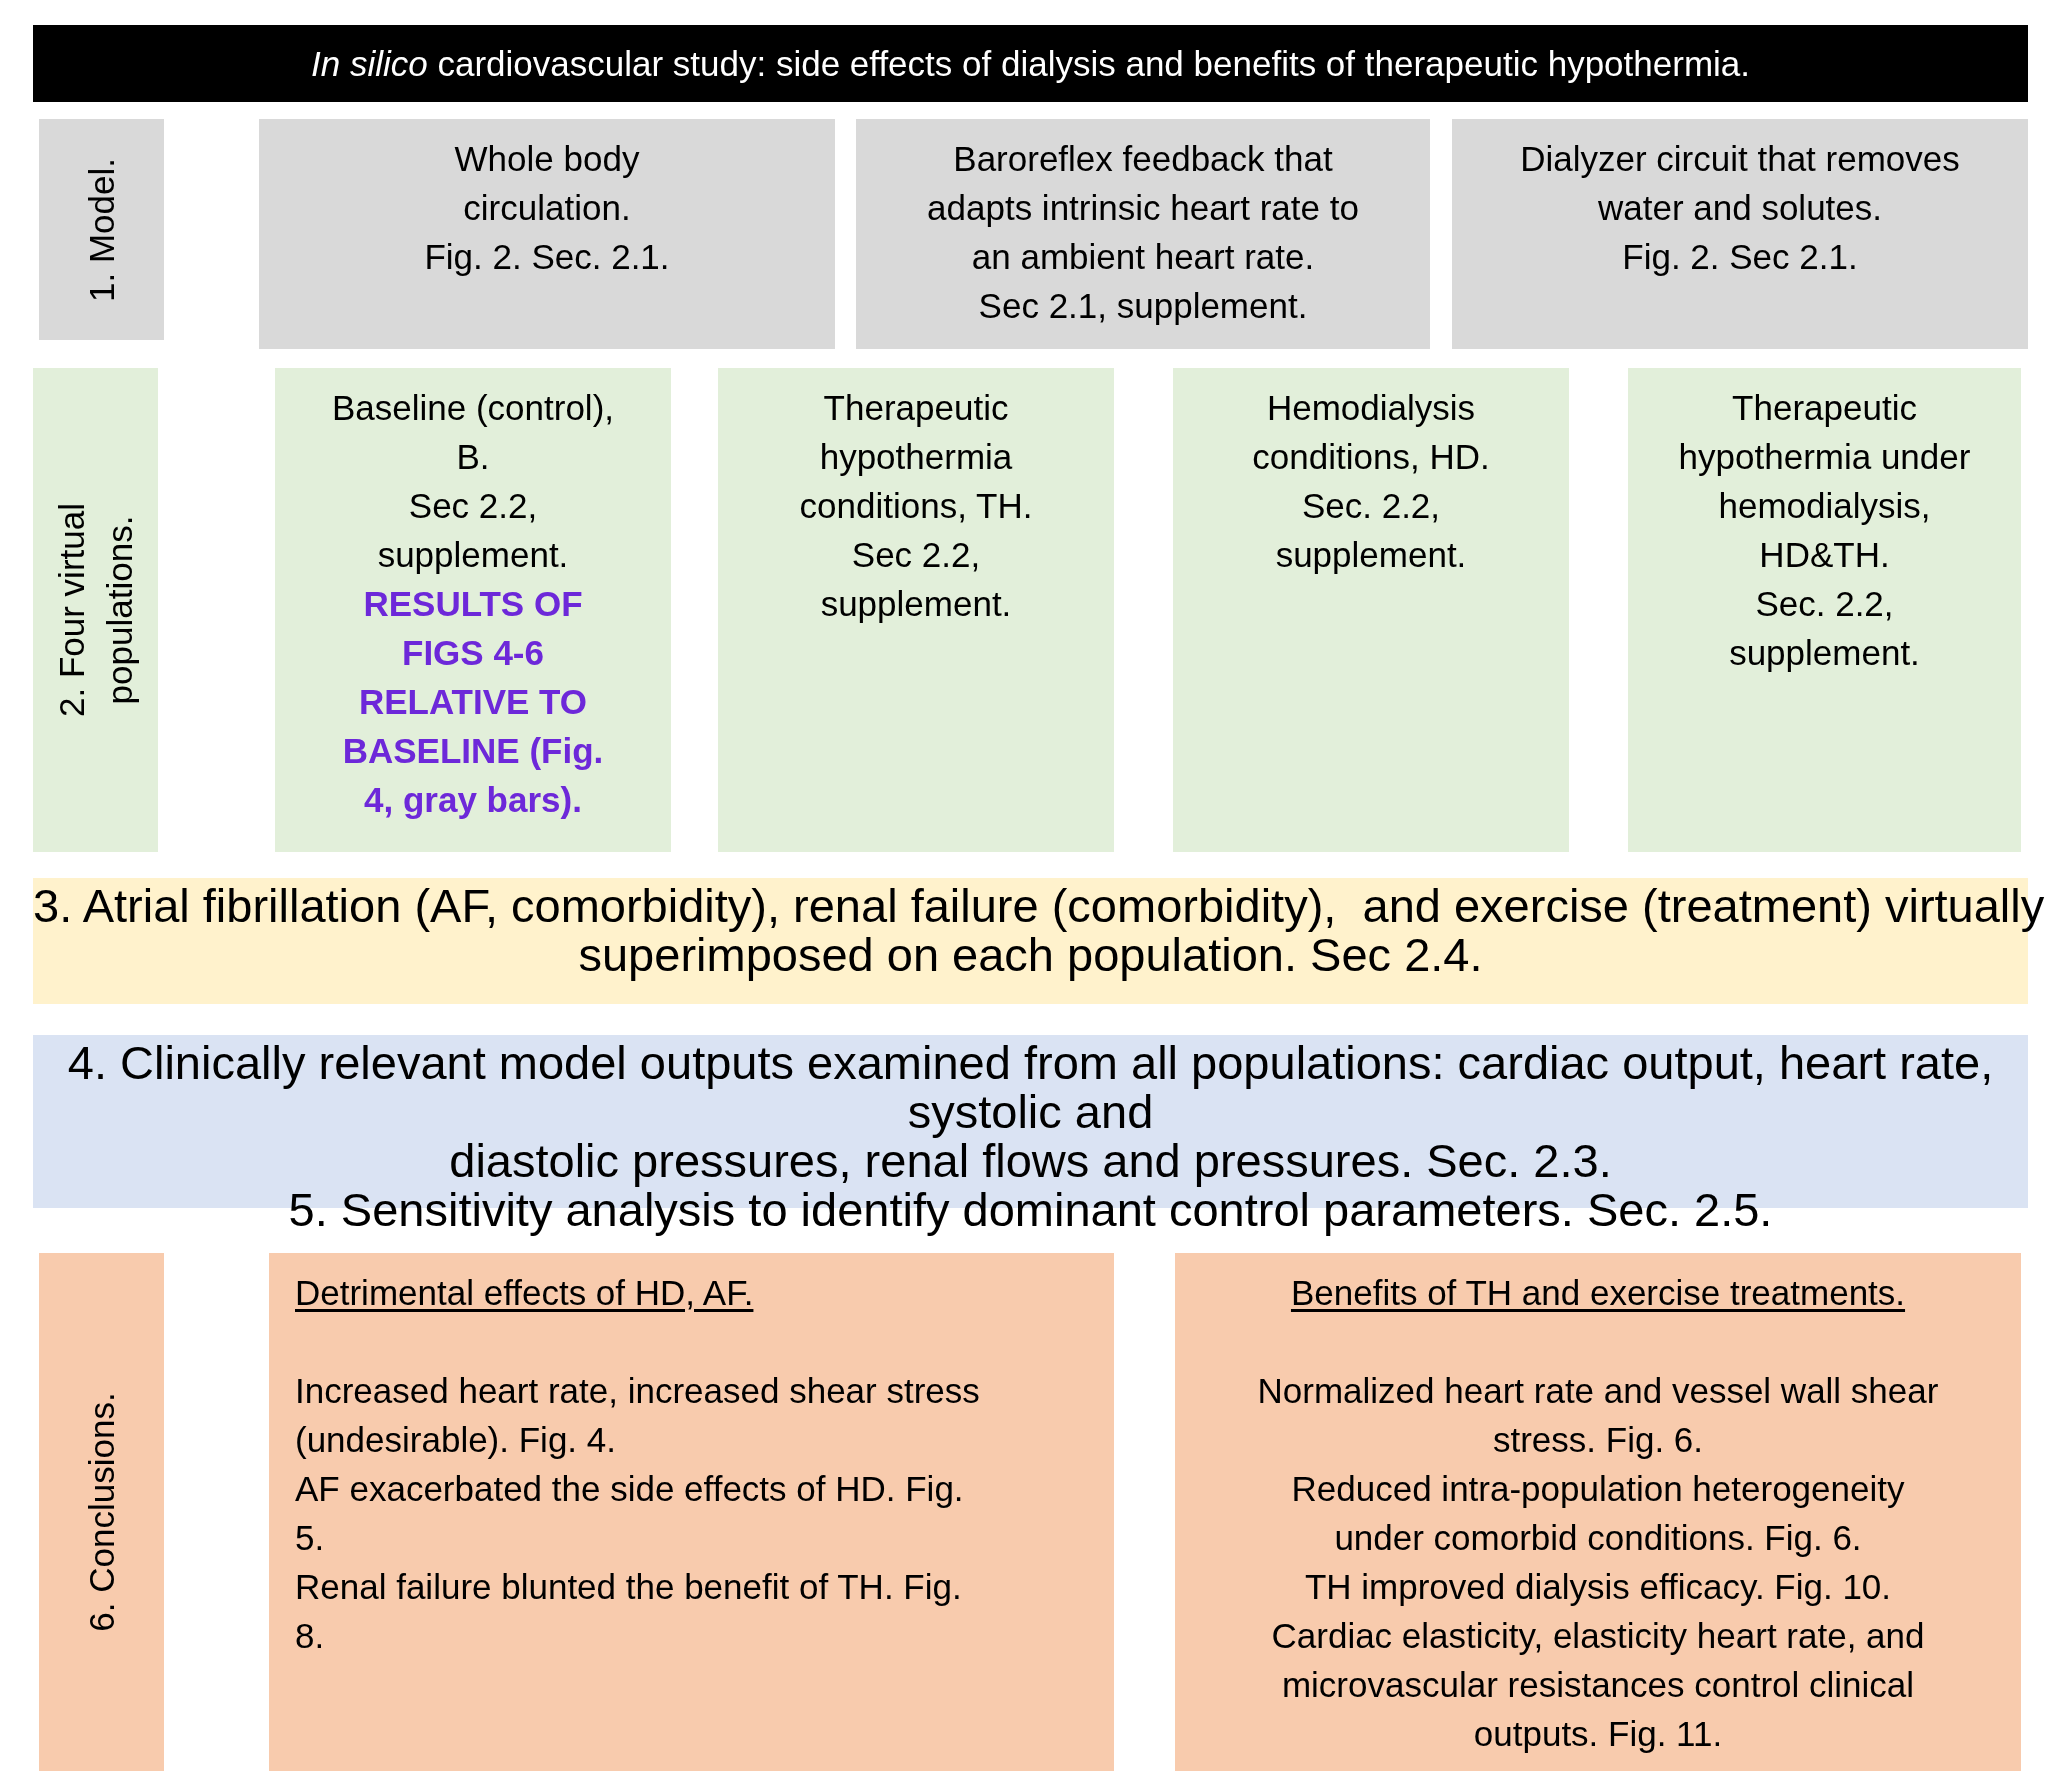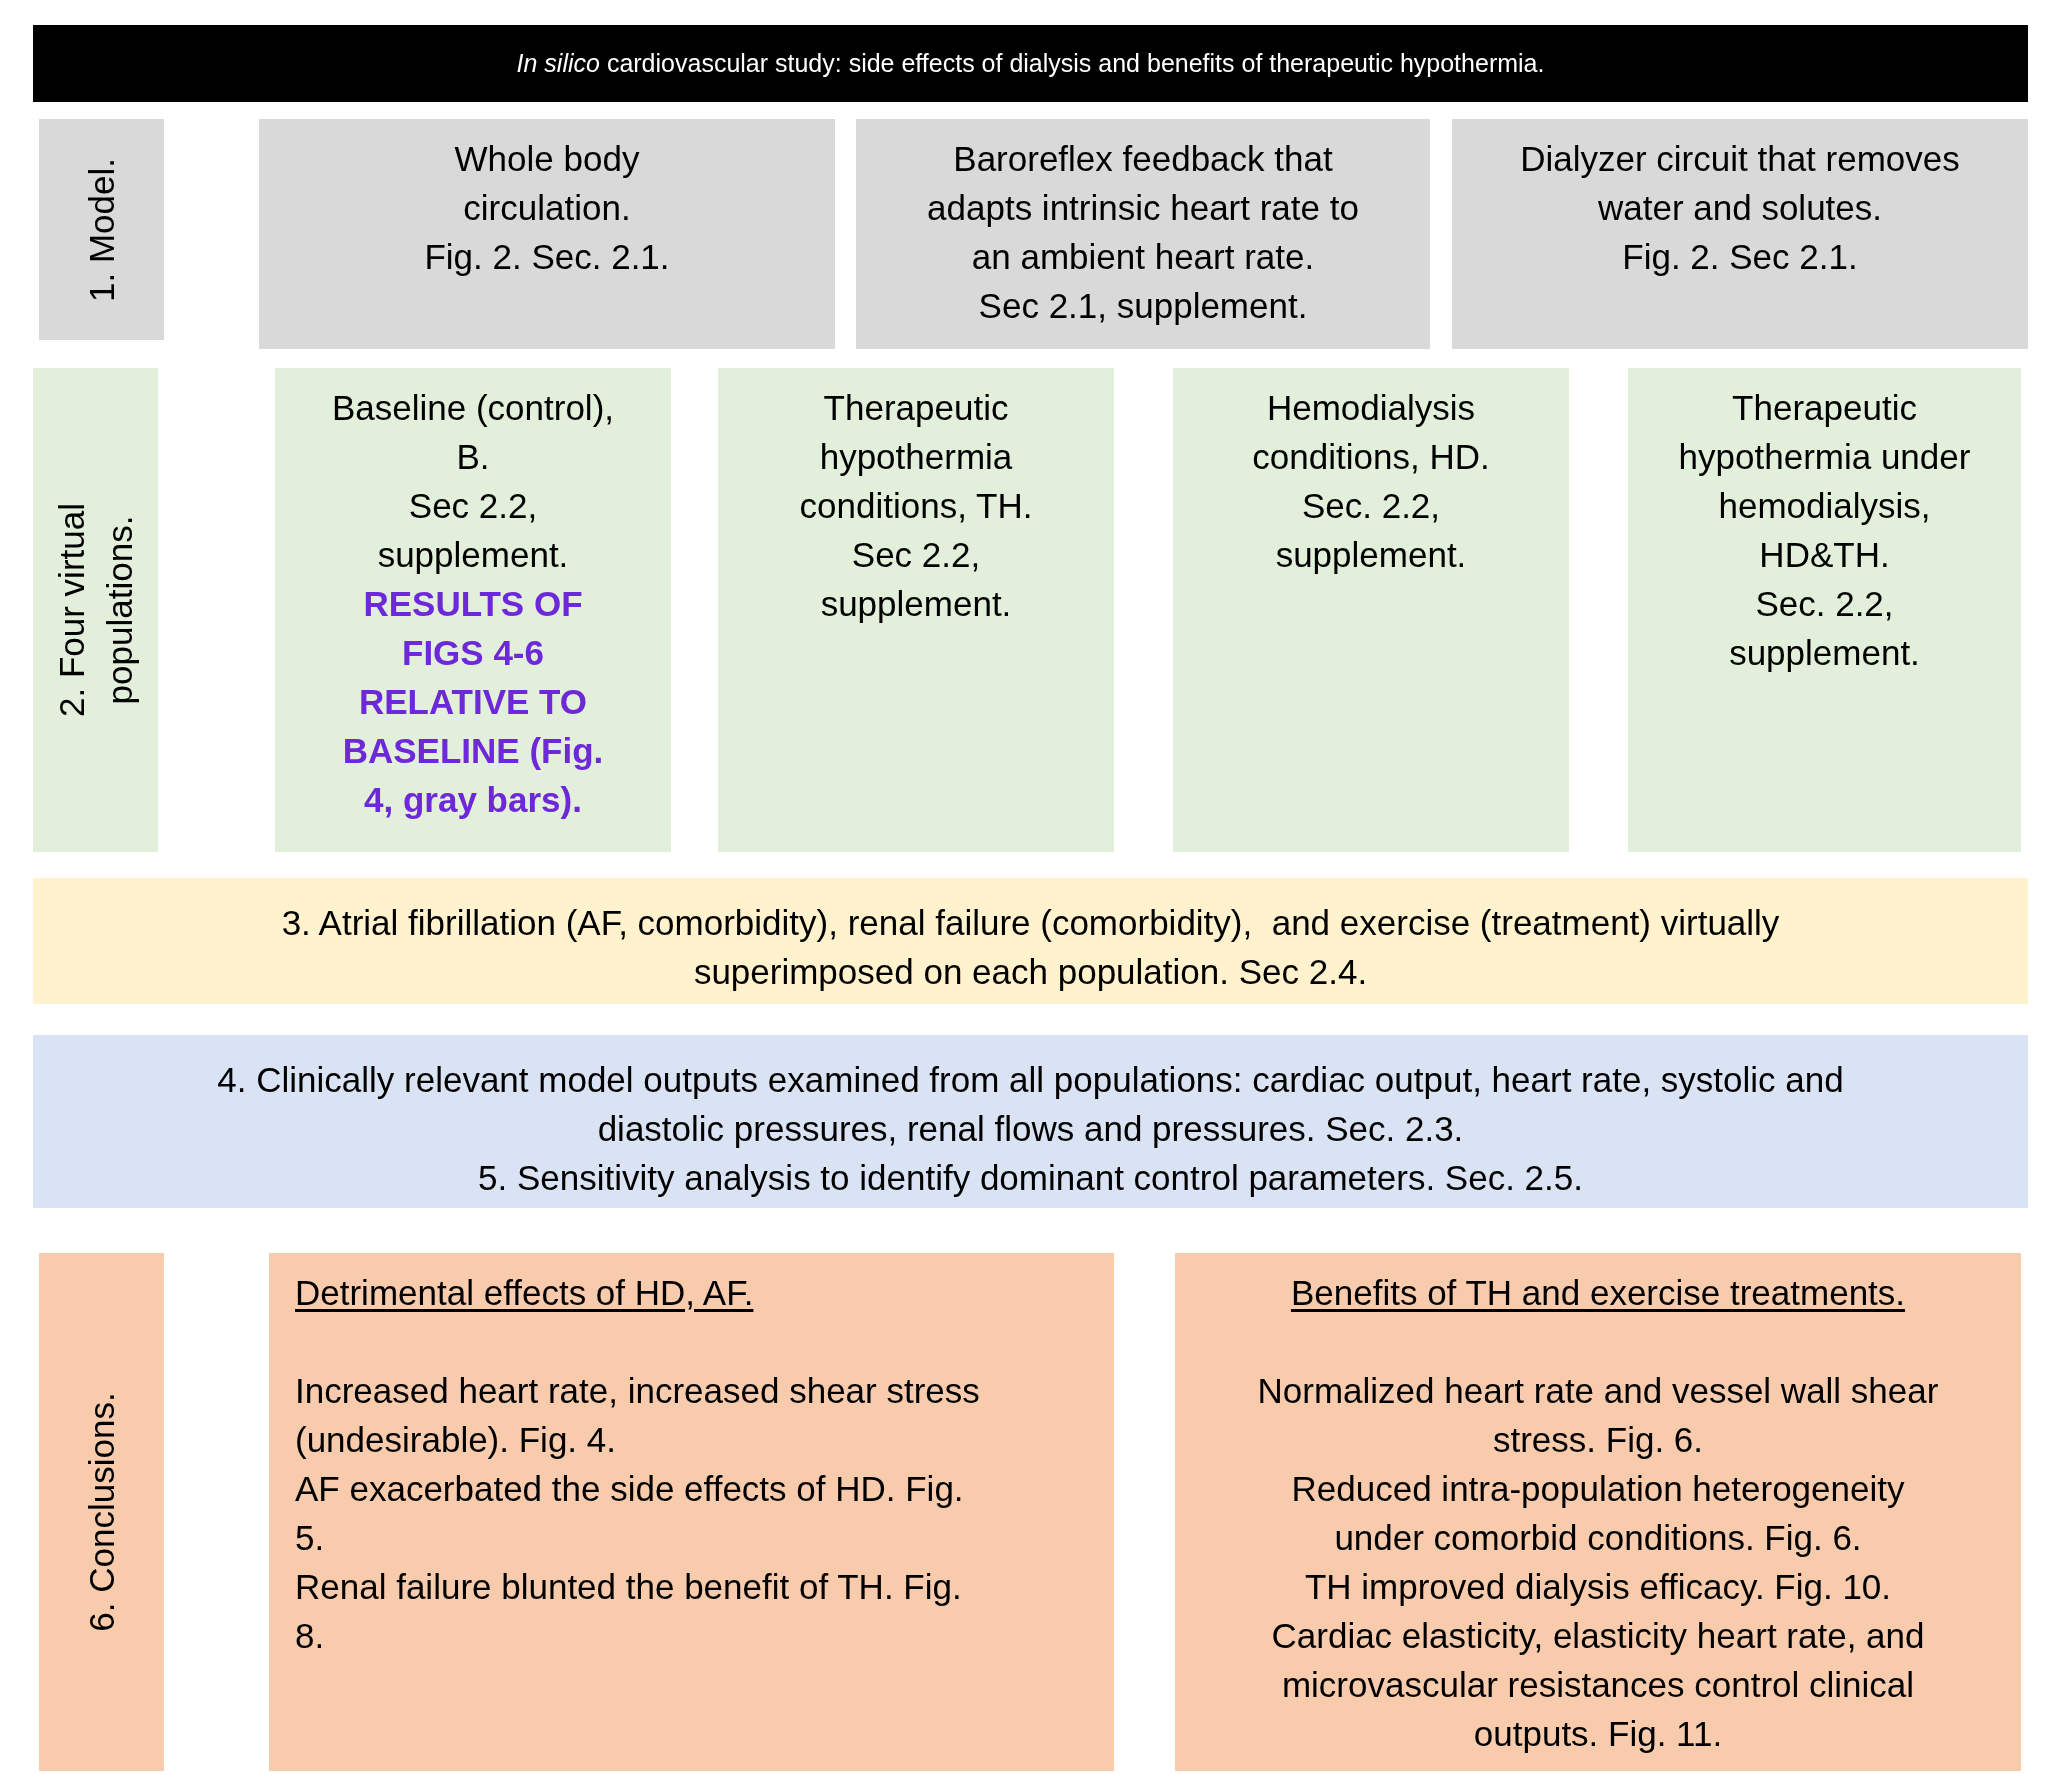--- a/index.html
+++ b/index.html
@@ -1,34 +1,34 @@
 <!DOCTYPE html>
 <html style="font-size:11.7px"><head>
 <meta charset="utf-8">
 <style>
   html, body { margin: 0; padding: 0; background: #ffffff; }
   body { width: 2056px; height: 1785px; position: relative; overflow: hidden;
          font-family: "Liberation Sans", sans-serif; color: #000; }
   .box { position: absolute; box-sizing: border-box; }
   .title { left: 33px; top: 25px; width: 1995px; height: 77px; background: #000;
-           color: #fff; font-size: 25px; display: flex; align-items: center; justify-content: center;
+           color: #fff; font-size: 35px; display: flex; align-items: center; justify-content: center;
            white-space: nowrap; }
   .title em { font-style: italic; }
   .gray { background: #d9d9d9; }
   .green { background: #e2efda; }
   .yellow { background: #fff2cc; }
   .blue { background: #dae3f3; }
   .orange { background: #f8cbad; margin-top: 16px; }
   .label { display: flex; align-items: center; justify-content: center; }
   .vtext { transform: rotate(-90deg); white-space: nowrap; text-align: center;
            font-size: 35px; line-height: 48px; }
   .center-text { text-align: center; font-size: 35px; line-height: 49px; padding-top: 14.6px; }
   .pline { display: block; }
   .red { color: #6d28d9; font-weight: bold; }
-  .wide-text { text-align: center; font-size: 35px; line-height: 49px; padding-top: 20px; }
+  .wide-text { text-align: center; font-size: 47px; line-height: 49px; padding-top: 3px; }
   .concl { font-size: 35px; line-height: 49px; padding: 14.6px 26px 0 26px; text-align: left; }
   .concl .heading { text-decoration: underline; text-underline-offset: 4.4px; display: block; }
   .concl .spacer { display: block; height: 49px; }
   .concl .item { display: block; }
 </style>
 </head>
 <body>
 
 <div class="box title">
   <span><em>In silico</em><span> cardiovascular study: side effects of dialysis and benefits of therapeutic hypothermia.</span></span>

